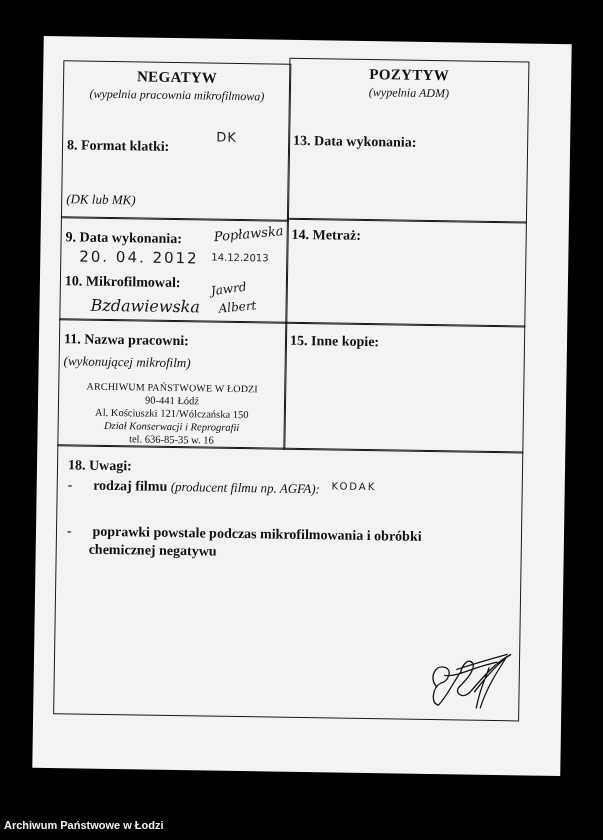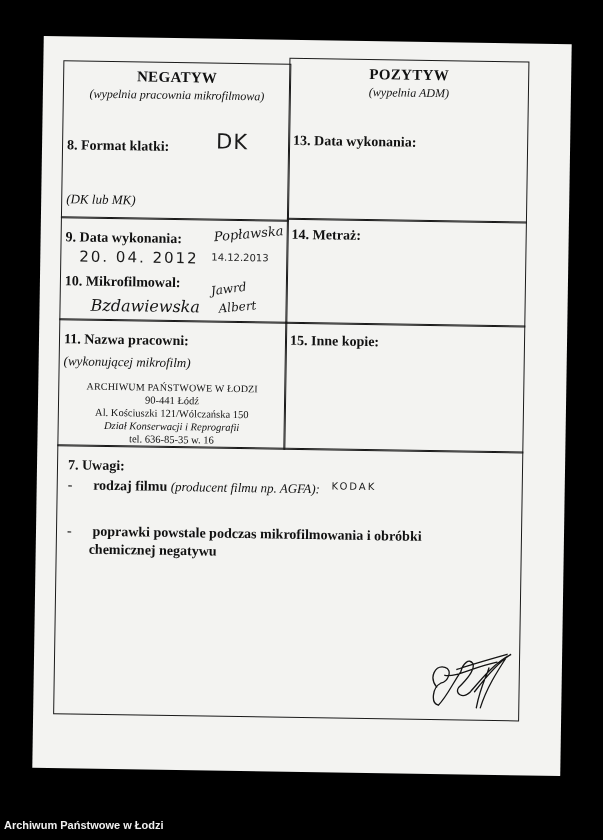--- a/index.html
+++ b/index.html
@@ -107,21 +107,21 @@
 </head>
 <body>
 
 <div class="paper">
   <div class="form">
 
     <div class="cell col-left" style="top:0; height:158px;">
       <div class="header-title">NEGATYW</div>
       <div class="header-sub">(wypelnia pracownia mikrofilmowa)</div>
       <div class="field-label" style="left:4px; top:76px;">8. Format klatki:</div>
-      <div class="hand" style="left:153px; top:66px; font-size:21px; letter-spacing:1px;">DK</div>
+      <div class="hand" style="left:153px; top:66px; font-size:13px; letter-spacing:1px;">DK</div>
       <div class="note-italic" style="left:4px; top:130px;">(DK lub MK)</div>
     </div>
 
     <div class="cell col-right" style="top:-6px; height:162px;">
       <div class="header-title">POZYTYW</div>
       <div class="header-sub">(wypelnia ADM)</div>
       <div class="field-label" style="left:4px; top:74px;">13. Data wykonania:</div>
     </div>
 
     <div class="cell col-left" style="top:156px; height:104px;">
@@ -149,21 +149,21 @@
         <div class="it">Dział Konserwacji i Reprografii</div>
         <div>tel. 636-85-35 w. 16</div>
       </div>
     </div>
 
     <div class="cell col-right" style="top:258px; height:128px;">
       <div class="field-label" style="left:4px; top:10px;">15. Inne kopie:</div>
     </div>
 
     <div class="cell" style="left:0; top:384px; width:466px; height:270px;">
-      <div class="field-label" style="left:10px; top:12px;">7. Uwagi:</div>
+      <div class="field-label" style="left:10px; top:12px;">18. Uwagi:</div>
       <div class="remarks-line" style="top:32px;">
         <span class="dash">-</span>
         <span class="bold">rodzaj filmu</span>
         <span class="ital">(producent filmu np. AGFA):</span>
         <span class="hand" style="position:relative; font-size:10px; letter-spacing:2px; margin-left:8px; top:-4px;">KODAK</span>
       </div>
       <div class="remarks-line" style="top:78px;">
         <span class="dash">-</span>
         <span class="bold">poprawki powstale podczas mikrofilmowania i obróbki</span>
       </div>

